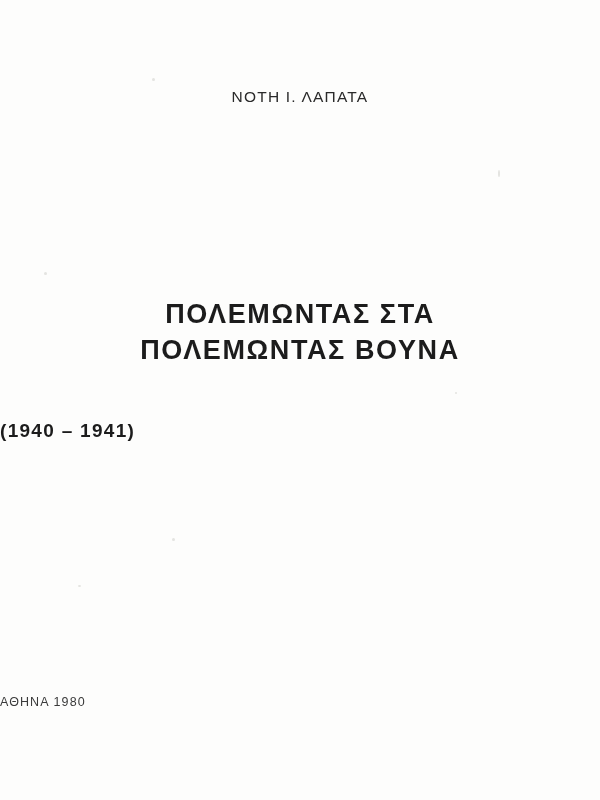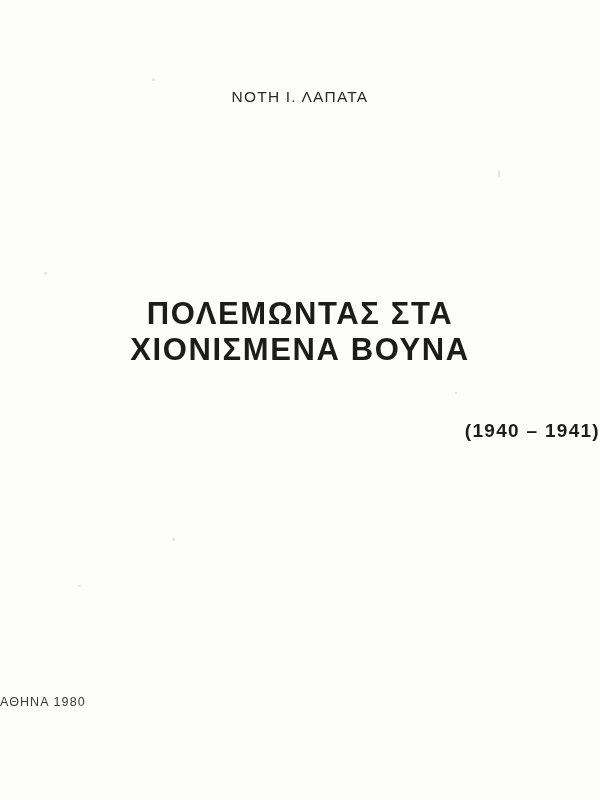--- a/index.html
+++ b/index.html
@@ -37,33 +37,33 @@
     font-weight: 500;
   }
   .title-block {
     position: absolute;
     top: 296px;
     left: 0;
     width: 100%;
     text-align: center;
   }
   .title-line {
-    font-size: 31px;
+    font-size: 27px;
     font-weight: bold;
     letter-spacing: 1.6px;
     color: #1c1c1c;
     line-height: 36px;
     white-space: nowrap;
   }
   .subtitle {
     position: absolute;
     top: 420px;
     left: 0;
     width: 100%;
-    text-align: right;
+    text-align: left;
     font-size: 19px;
     font-weight: bold;
     letter-spacing: 1.3px;
     color: #1c1c1c;
   }
   .imprint {
     position: absolute;
     top: 695px;
     left: 0;
     width: 100%;
@@ -82,20 +82,20 @@
   <div class="speck" style="left:498px; top:170px; width:2px; height:7px;"></div>
   <div class="speck" style="left:44px; top:272px; width:3px; height:3px;"></div>
   <div class="speck" style="left:172px; top:538px; width:3px; height:3px;"></div>
   <div class="speck" style="left:78px; top:585px; width:3px; height:2px;"></div>
   <div class="speck" style="left:455px; top:392px; width:2px; height:2px;"></div>
 
   <div class="author">ΝΟΤΗ Ι. ΛΑΠΑΤΑ</div>
 
   <div class="title-block">
     <div class="title-line">ΠΟΛΕΜΩΝΤΑΣ ΣΤΑ</div>
-    <div class="title-line">ΧΙΟΝΙΣΜΕΝΑ ΒΟΥΝΑ</div>
+    <div class="title-line">ΠΟΛΕΜΩΝΤΑΣ ΒΟΥΝΑ</div>
   </div>
 
   <div class="subtitle">(1940 – 1941)</div>
 
   <div class="imprint">ΑΘΗΝΑ 1980</div>
 
 </div>
 
 </body></html>

